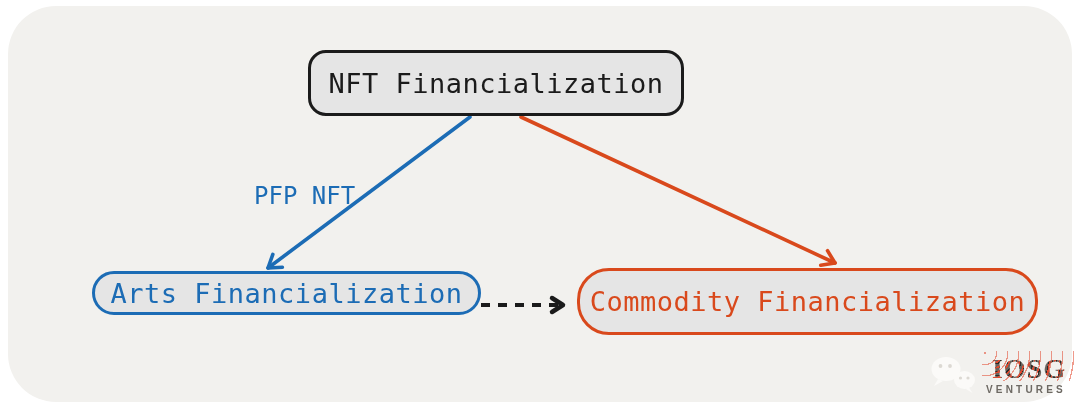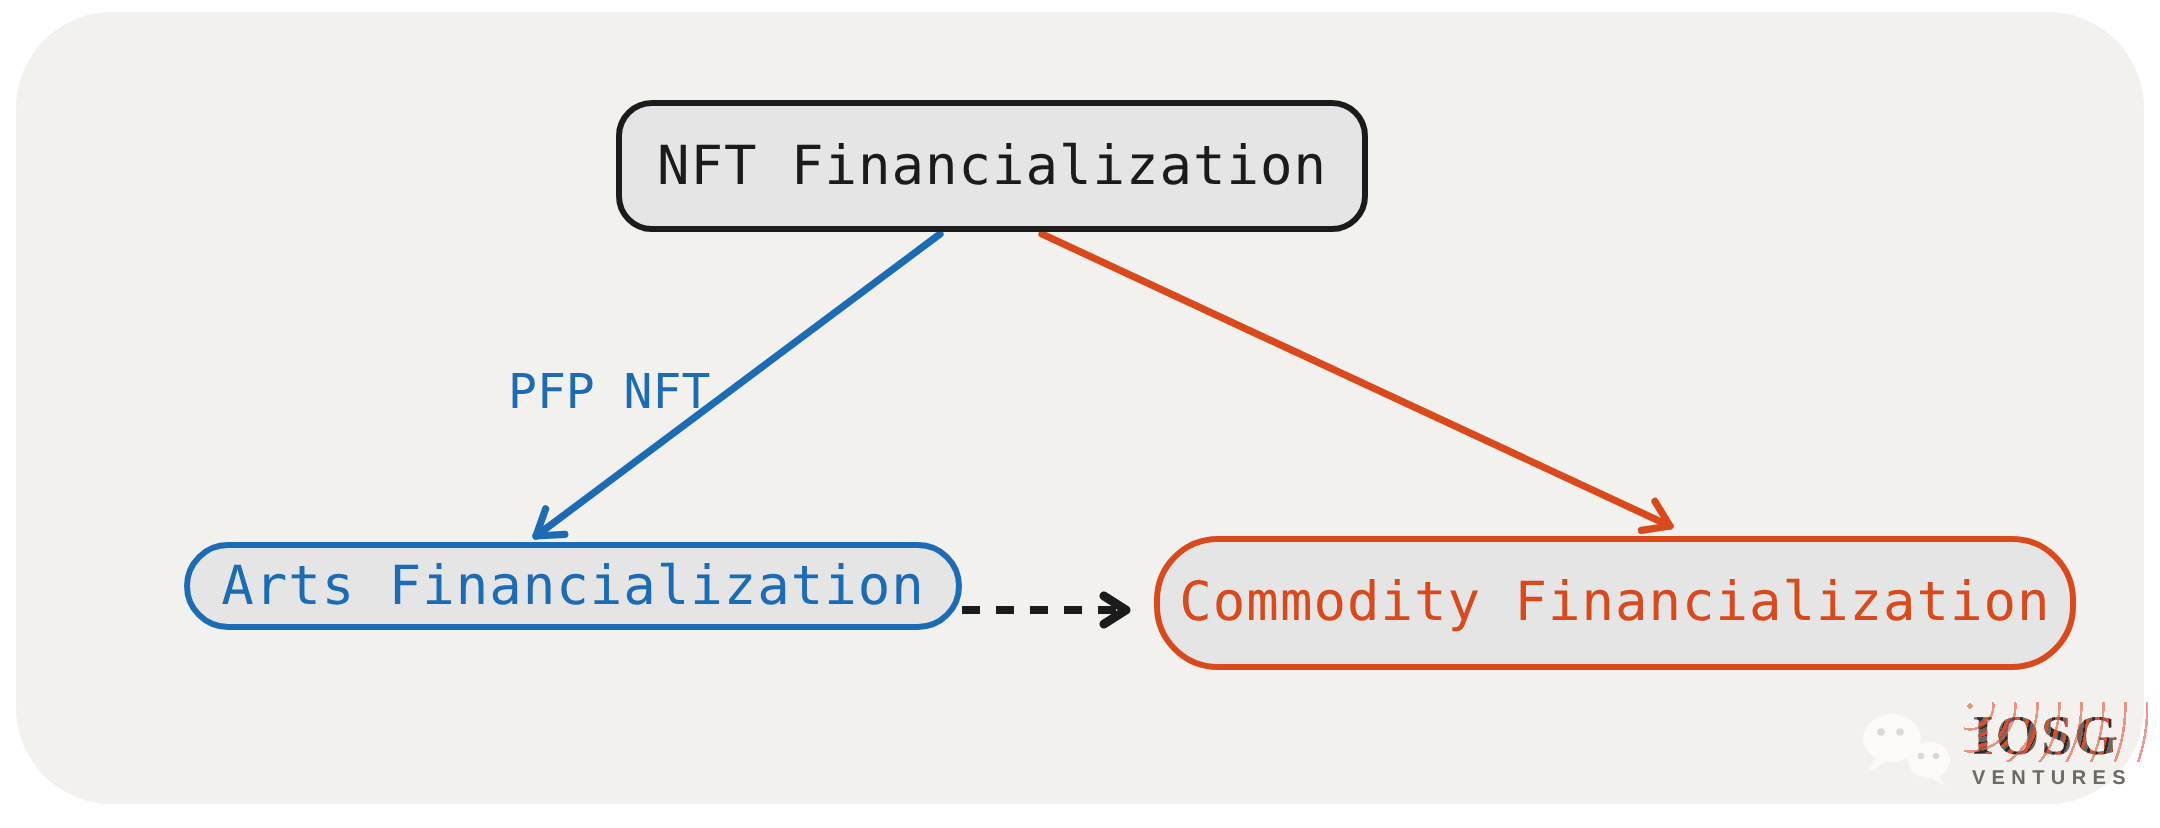--- a/index.html
+++ b/index.html
@@ -91,21 +91,21 @@
     right: 14px;
     bottom: 18px;
     display: flex;
     align-items: center;
     gap: 6px;
   }
   .logo-texts {
     position: relative;
     display: flex;
     flex-direction: column;
-    align-items: flex-start;
+    align-items: flex-end;
     line-height: 1;
   }
   .logo-brand {
     font-family: "Liberation Serif", serif;
     font-weight: 700;
     font-size: 28px;
     letter-spacing: 1px;
     color: transparent;
     background-image:
       repeating-radial-gradient(circle at 2px 2px, rgba(232, 74, 46, 0.95) 0 1.6px, rgba(0,0,0,0) 1.6px 5px),

